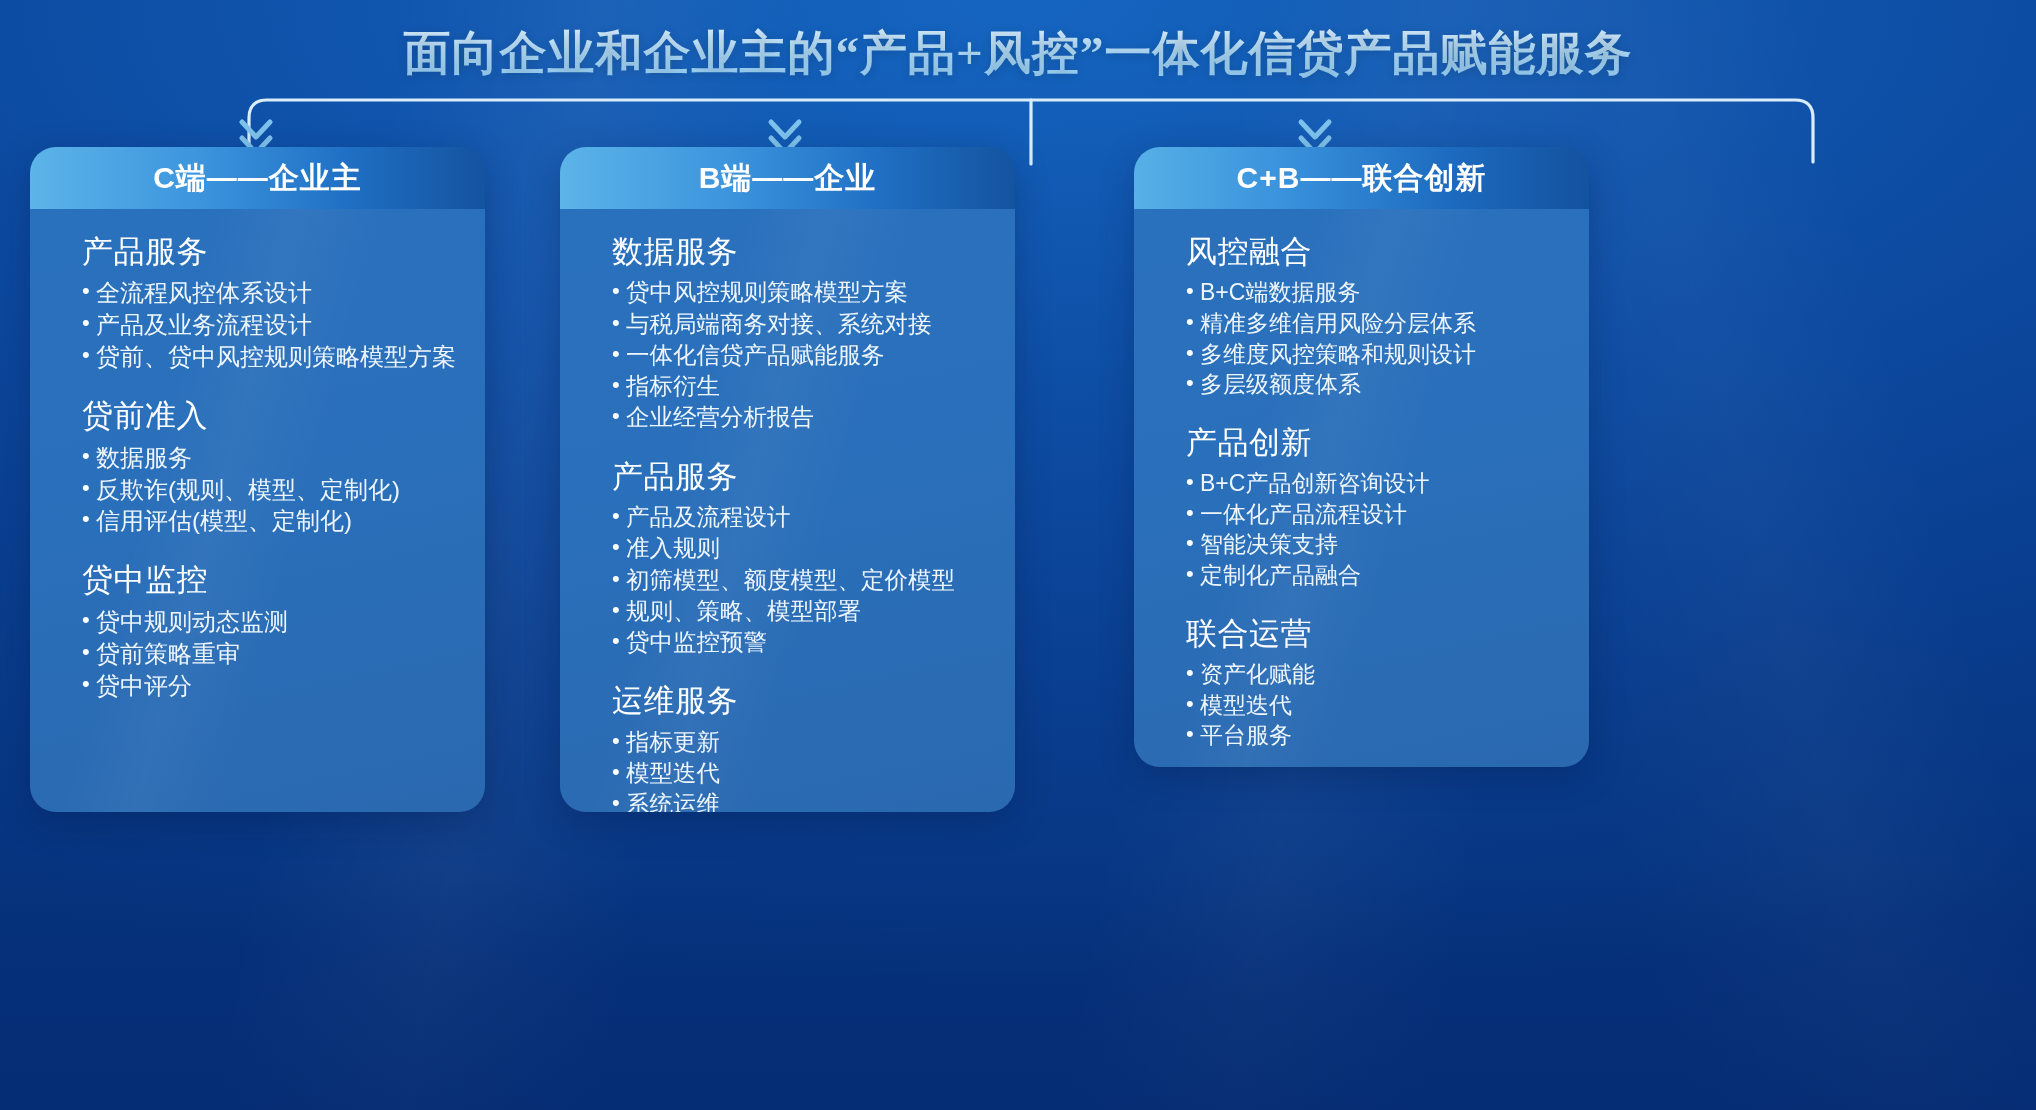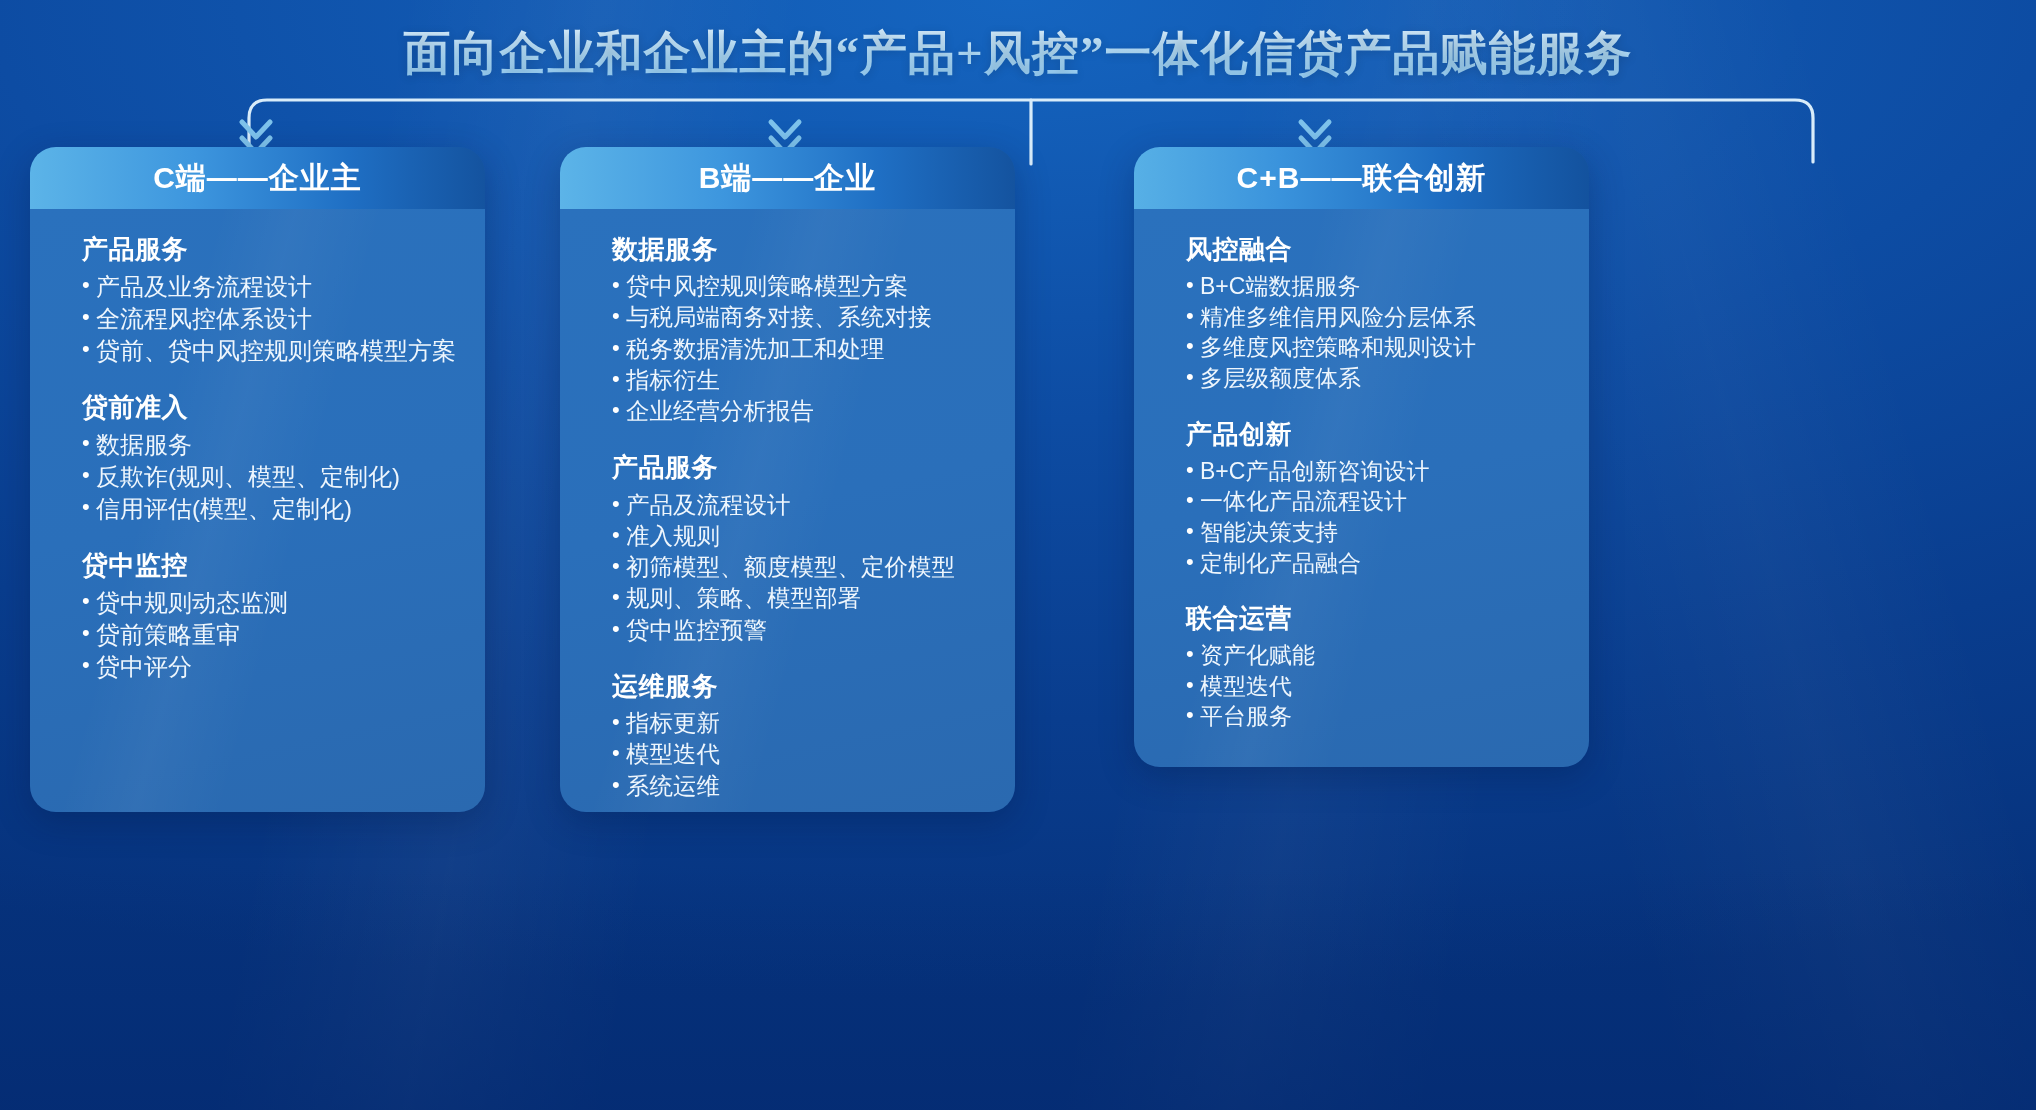--- a/index.html
+++ b/index.html
@@ -125,22 +125,22 @@
     position: absolute;
     inset: 0;
     background: linear-gradient(105deg, rgba(255,255,255,0.00) 30%, rgba(255,255,255,0.04) 42%, rgba(255,255,255,0.00) 56%);
     pointer-events: none;
   }
 
   .group { position: relative; z-index: 1; }
   .group + .group { margin-top: 24px; }
 
   .group-title {
-    font-size: 26px;
-    font-weight: 700;
+    font-size: 31px;
+    font-weight: 400;
     color: #ffffff;
     margin: 0 0 6px 0;
     line-height: 1.24;
     letter-spacing: 0.5px;
   }
   .bullets {
     list-style: none;
     margin: 0;
     padding: 0;
   }
@@ -193,22 +193,22 @@
   </svg>
 
   <div class="cards">
 
     <div class="card c1">
       <div class="card-head">C端——企业主</div>
       <div class="card-body">
         <div class="group">
           <div class="group-title">产品服务</div>
           <ul class="bullets">
+            <li>全流程风控体系设计</li>
             <li>产品及业务流程设计</li>
-            <li>全流程风控体系设计</li>
             <li>贷前、贷中风控规则策略模型方案</li>
           </ul>
         </div>
         <div class="group">
           <div class="group-title">贷前准入</div>
           <ul class="bullets">
             <li>数据服务</li>
             <li>反欺诈(规则、模型、定制化)</li>
             <li>信用评估(模型、定制化)</li>
           </ul>
@@ -225,21 +225,21 @@
     </div>
 
     <div class="card c2">
       <div class="card-head">B端——企业</div>
       <div class="card-body">
         <div class="group">
           <div class="group-title">数据服务</div>
           <ul class="bullets">
             <li>贷中风控规则策略模型方案</li>
             <li>与税局端商务对接、系统对接</li>
-            <li>税务数据清洗加工和处理</li>
+            <li>一体化信贷产品赋能服务</li>
             <li>指标衍生</li>
             <li>企业经营分析报告</li>
           </ul>
         </div>
         <div class="group">
           <div class="group-title">产品服务</div>
           <ul class="bullets">
             <li>产品及流程设计</li>
             <li>准入规则</li>
             <li>初筛模型、额度模型、定价模型</li>

